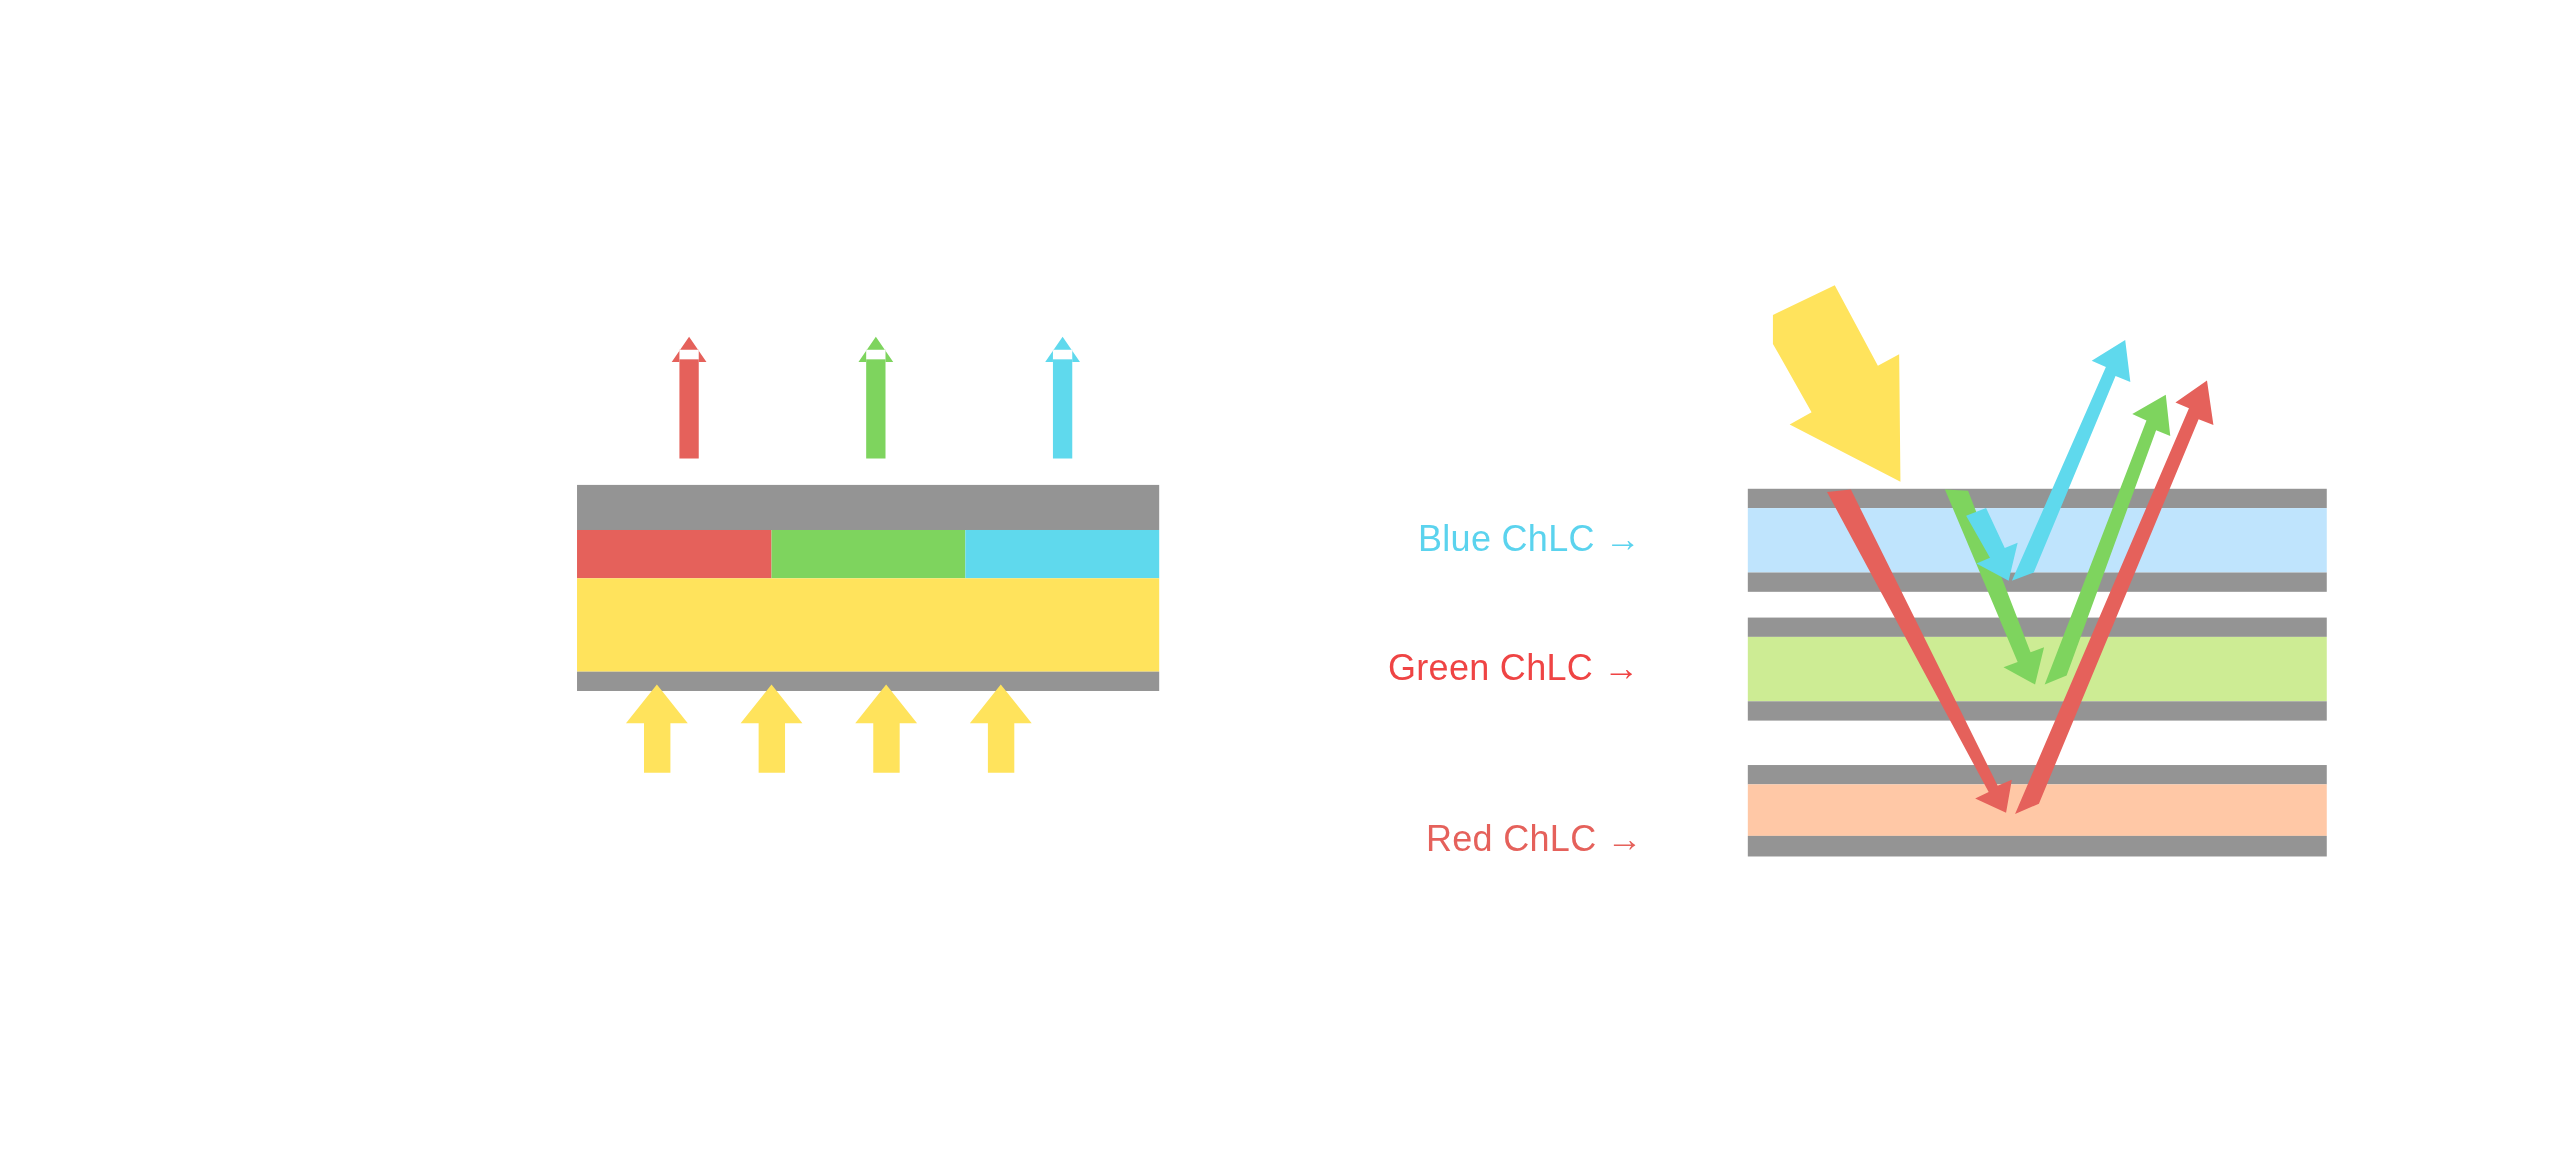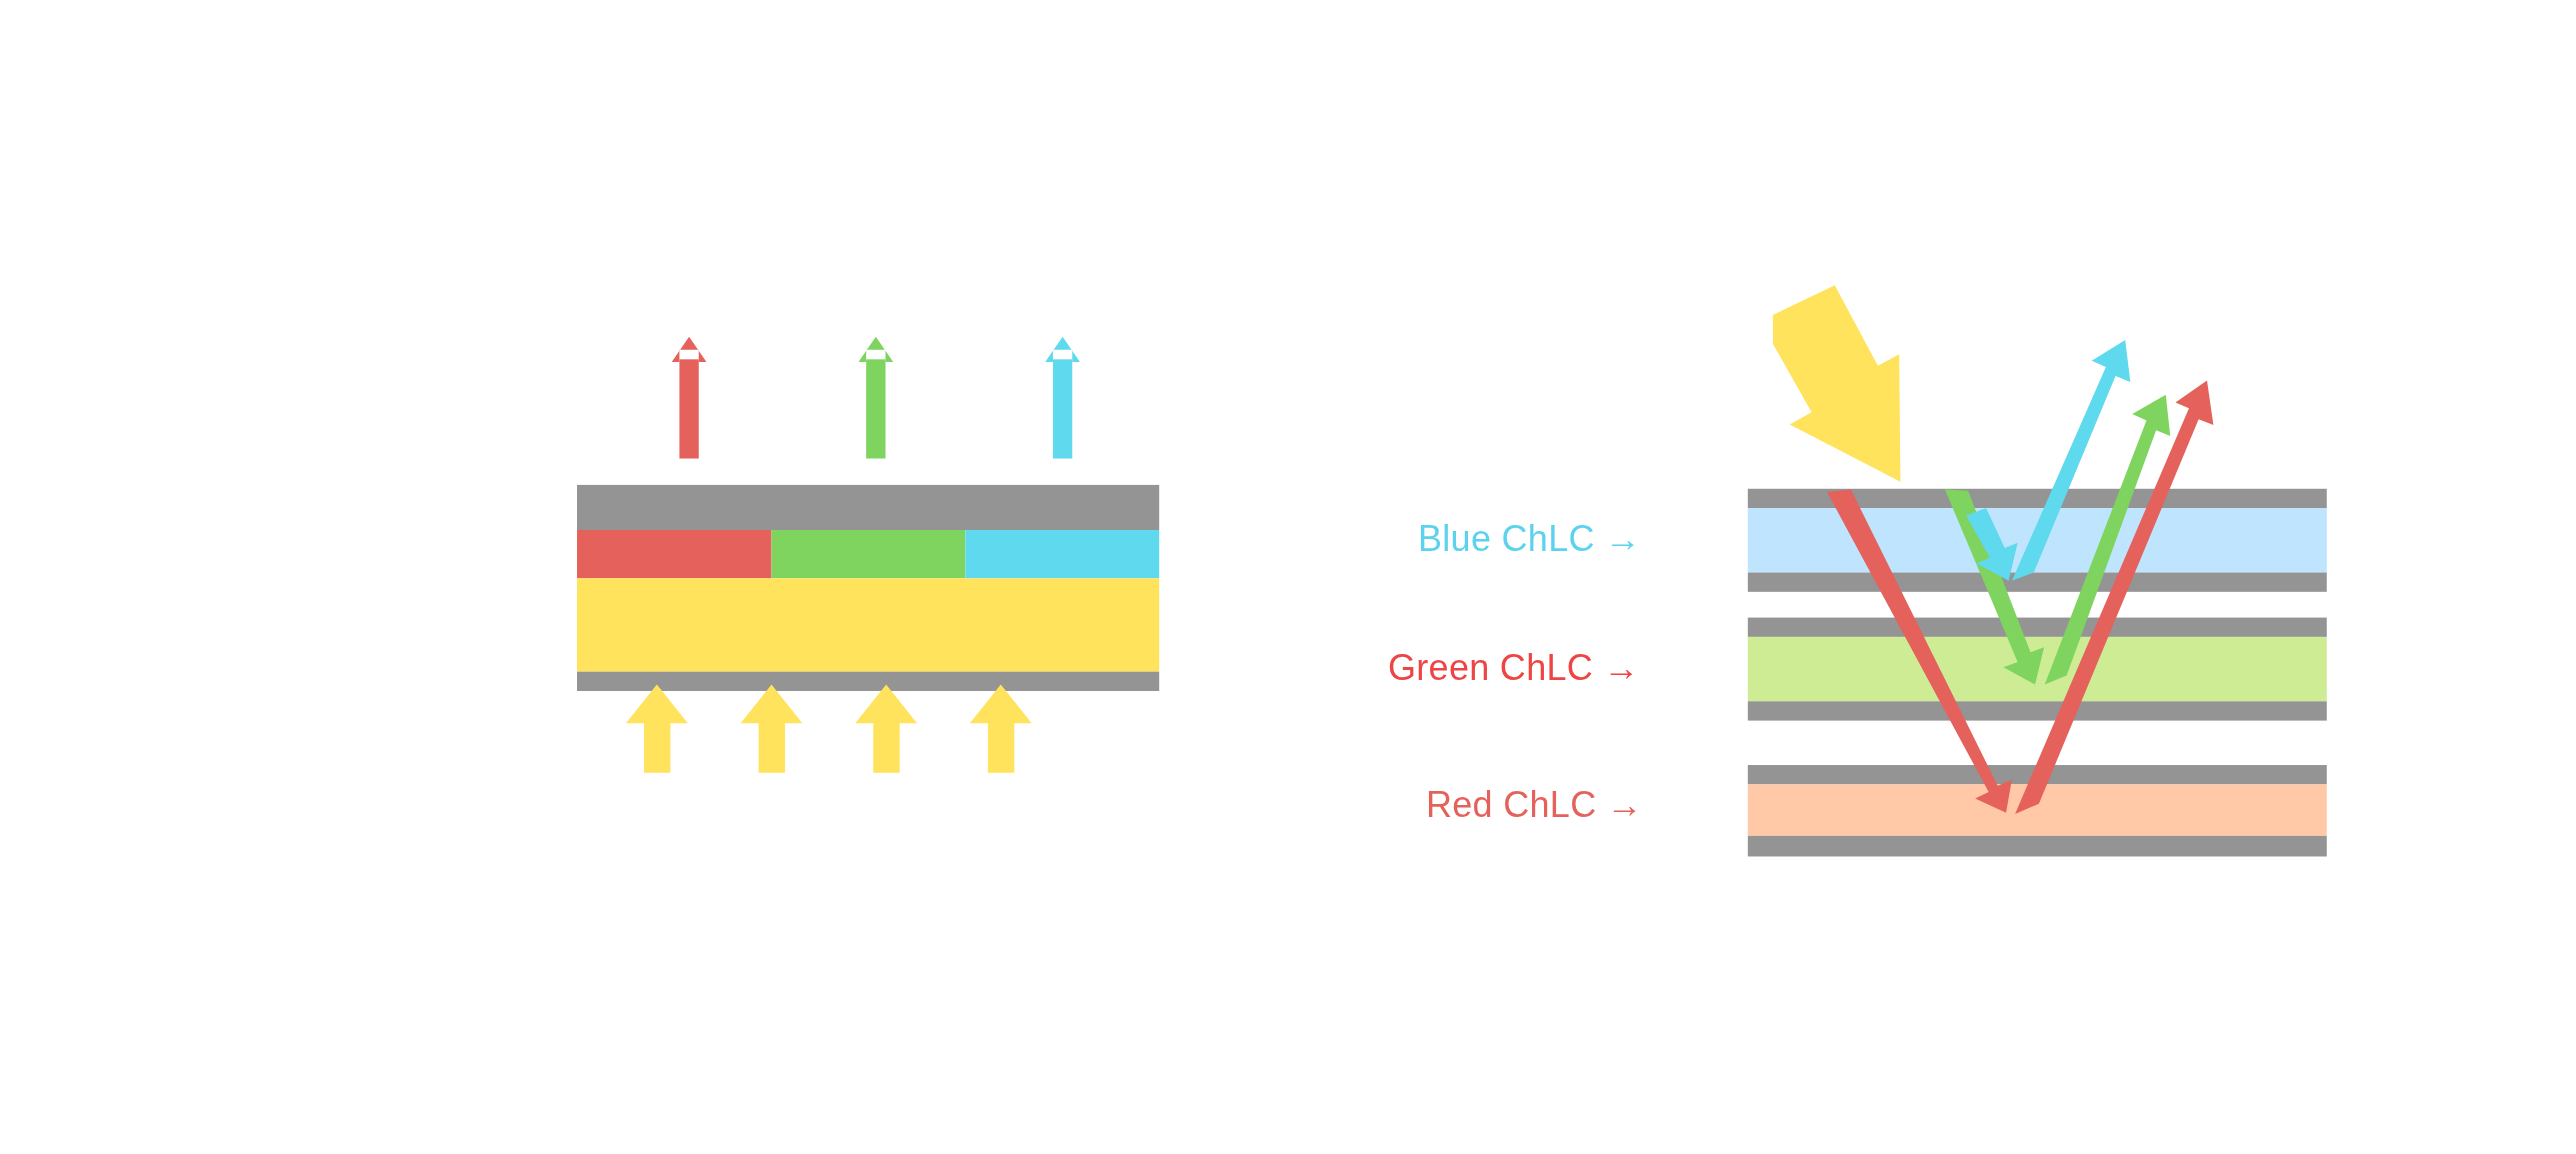--- a/index.html
+++ b/index.html
@@ -4,21 +4,21 @@
 <title>ChLC Stack Diagram</title>
 <style>
   html,body{margin:0;padding:0;background:#ffffff;}
   body{width:2576px;height:1154px;position:relative;overflow:hidden;
        font-family:"Liberation Sans","DejaVu Sans",sans-serif;}
   .stage{position:absolute;left:0;top:0;width:2576px;height:936px;background:#fff;}
   svg.layer{position:absolute;left:0;top:0;width:2576px;height:1154px;display:block;}
   .lbl{position:absolute;white-space:nowrap;font-weight:400;letter-spacing:0.3px;}
   .lbl-blue{font-size:36px;color:#5BD3EE;}
   .lbl-green{font-size:36px;color:#ef4444;}
-  .lbl-red{font-size:36px;color:#E5615B;}
+  .lbl-red{font-size:36px;color:#E5615B;margin-top:34px;}
 </style>
 </head>
 <body>
 
 <div class="stage">
 
   <svg class="layer" viewBox="0 0 4000 1792" preserveAspectRatio="none">
 
     <g>
       <polygon fill="#E5615B" points="1055,543 1085,543 1085,562 1097,562 1070,523 1043,562 1055,562"></polygon>

